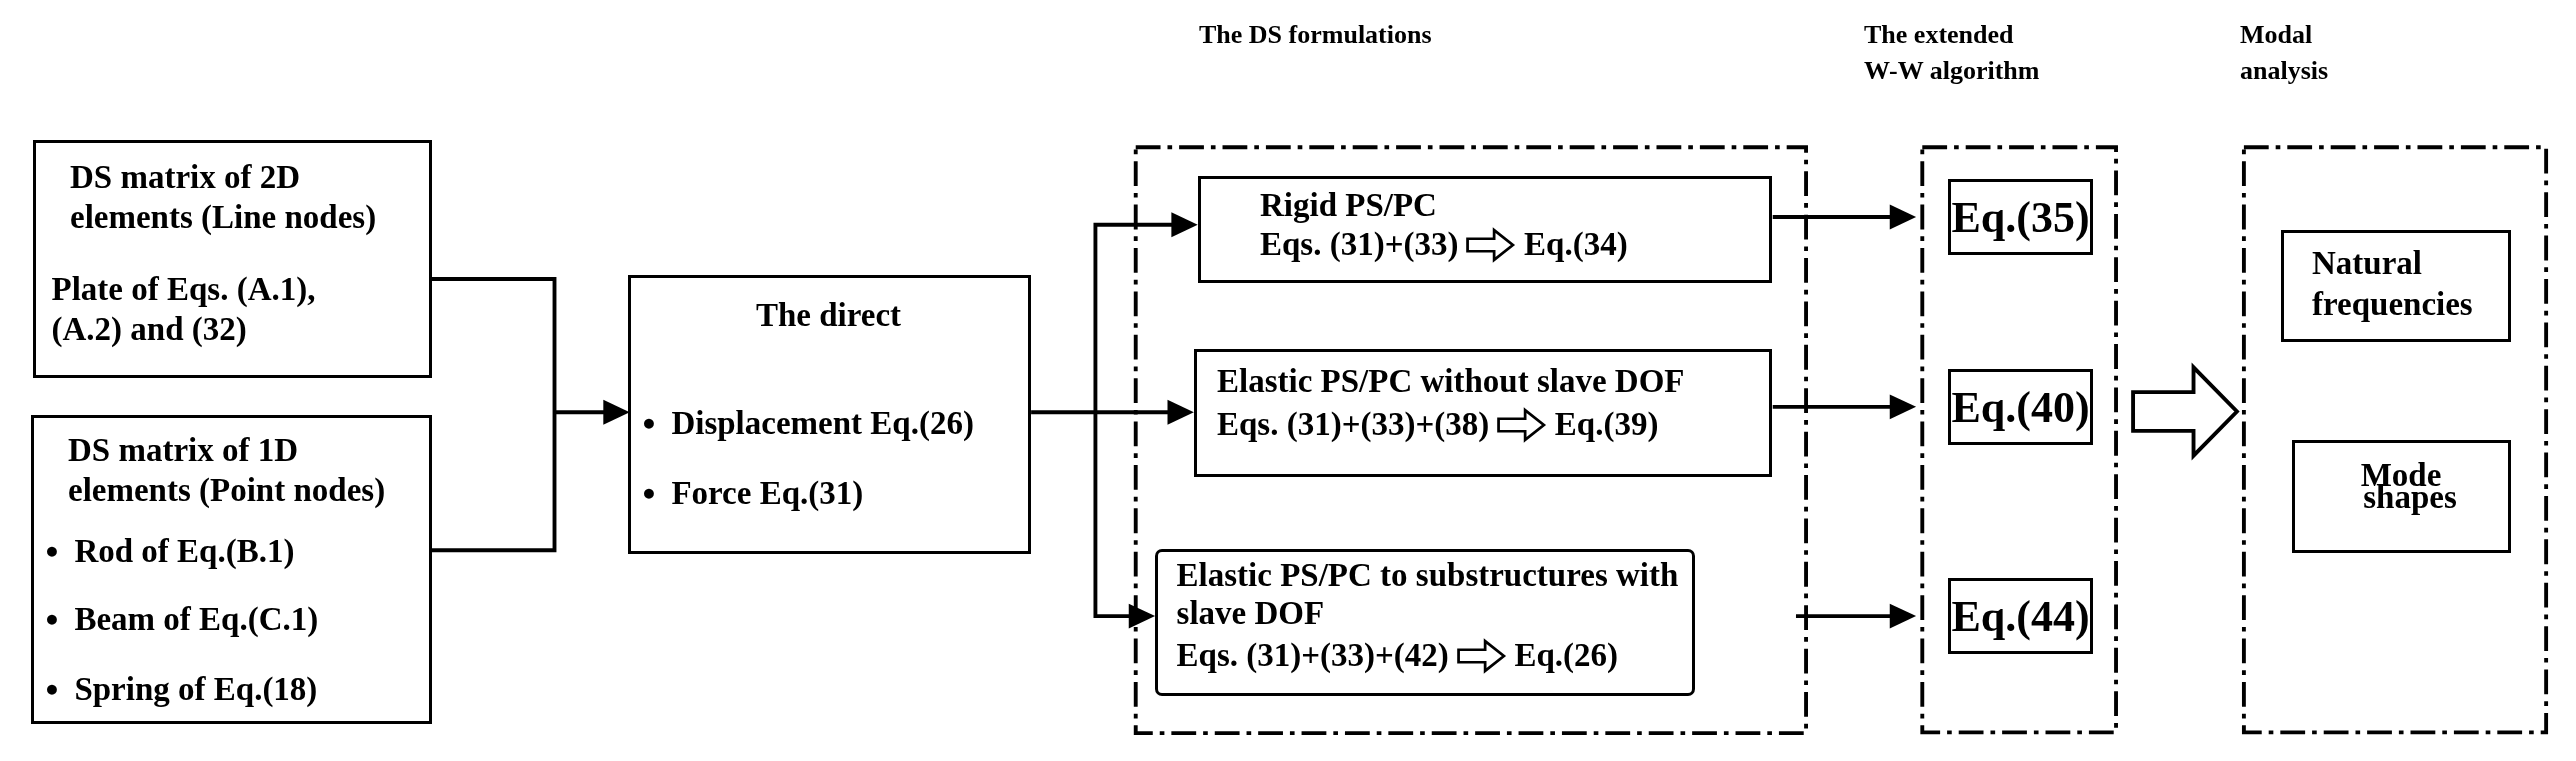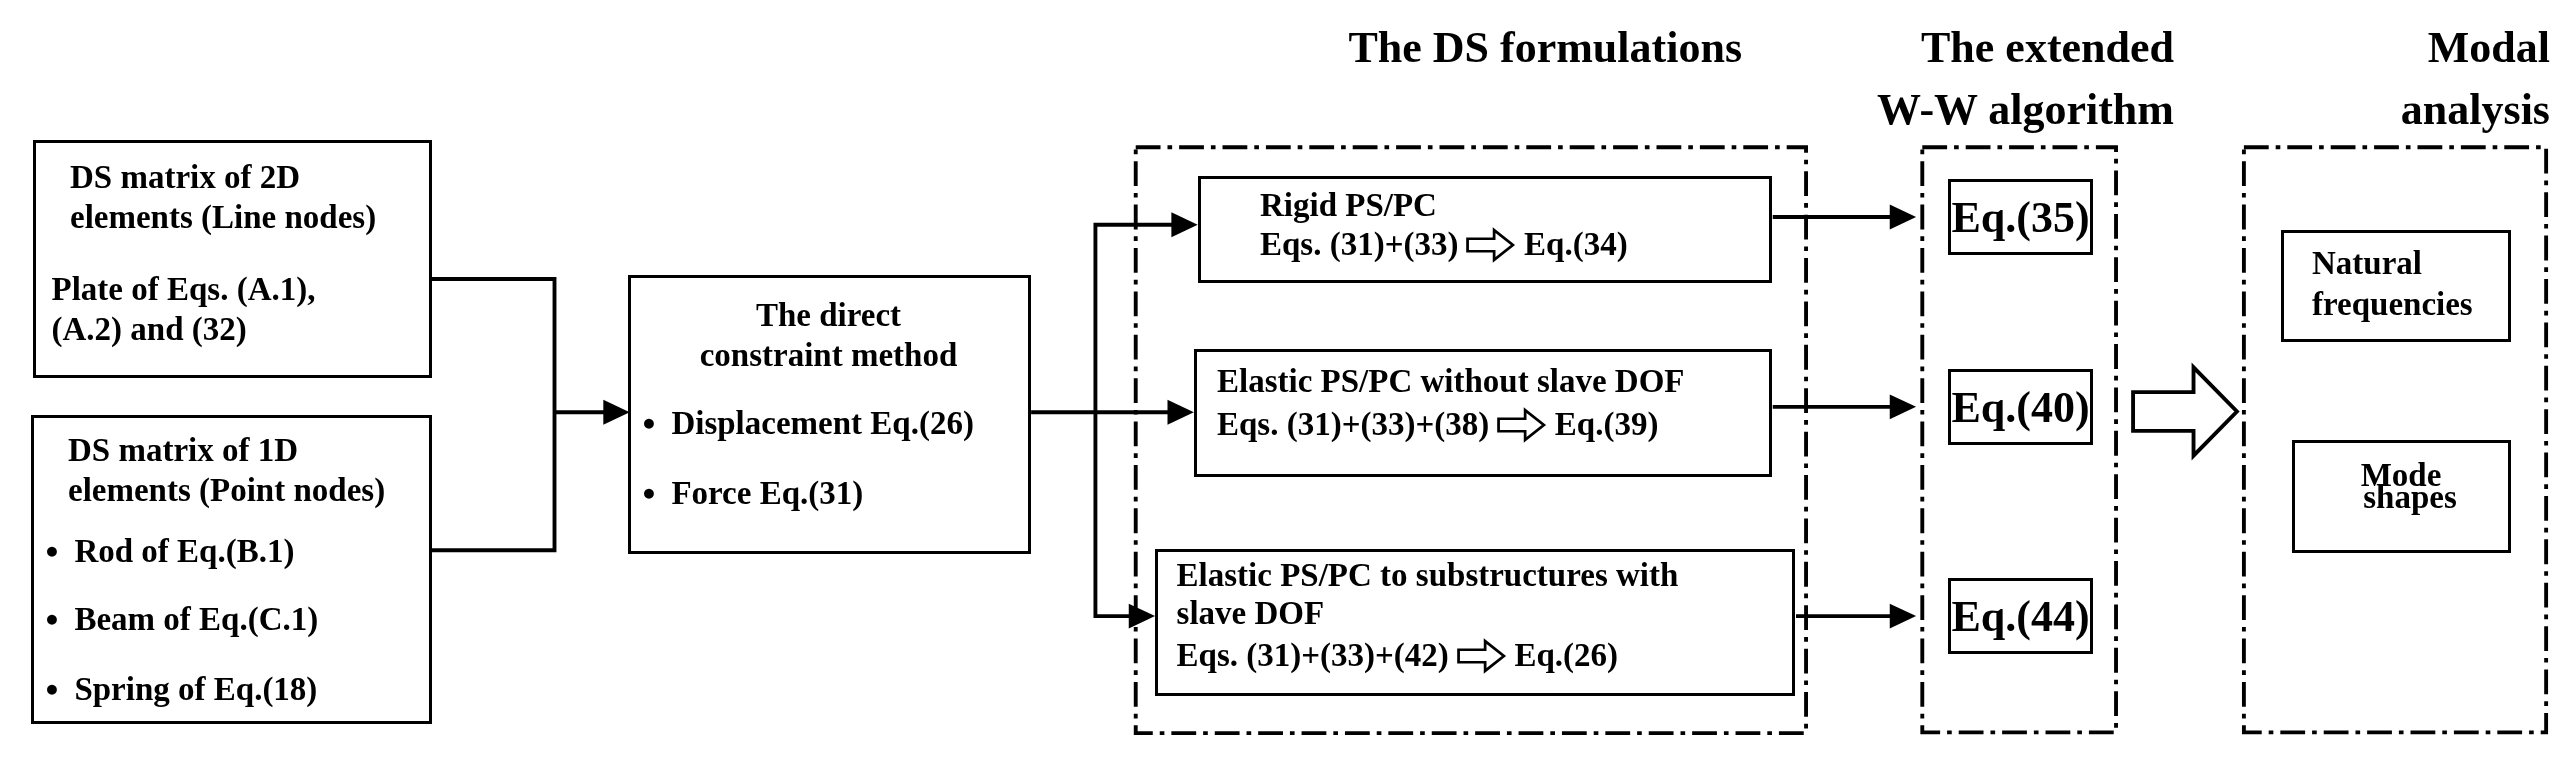--- a/index.html
+++ b/index.html
@@ -4,21 +4,21 @@
 <style>
   html,body{margin:0;padding:0;background:#ffffff;}
   .canvas{
     position:relative;width:2576px;height:761px;background:#ffffff;
     font-family:"Liberation Serif", serif;font-weight:bold;color:#000;
     overflow:hidden;
   }
   .overlay{position:absolute;left:0;top:0;}
   .box{position:absolute;border:3.9px solid #000;box-sizing:border-box;background:#ffffff;}
   .t{position:absolute;white-space:nowrap;font-size:33px;line-height:1.15;}
-  .hdr{position:absolute;text-align:right;font-size:44px;line-height:1.4;white-space:nowrap;}
+  .hdr{position:absolute;text-align:left;font-size:26px;line-height:1.4;white-space:nowrap;}
   .hdr div{white-space:nowrap;}
   .dot{display:inline-block;font-size:23px;margin-right:15.5px;transform:translateY(-3.9px);}
   .eqline{display:flex;align-items:center;gap:7.8px;}
   .impl{flex:0 0 auto;display:block;}
   .centerflex{display:flex;align-items:center;justify-content:center;font-size:44px;}
   .ctr{text-align:center;}
 </style>
 </head>
 <body>
 
@@ -68,21 +68,20 @@
   <div class="box" style="left:31px;top:415px;width:401px;height:309px;">
     <div class="t" style="left:34px;top:14px;">DS matrix of 1D</div>
     <div class="t" style="left:34px;top:54px;">elements (Point nodes)</div>
     <div class="t" style="left:11px;top:115px;"><span class="dot">●</span><span>Rod of Eq.(B.1)</span></div>
     <div class="t" style="left:11px;top:183px;"><span class="dot">●</span><span>Beam of Eq.(C.1)</span></div>
     <div class="t" style="left:11px;top:253px;"><span class="dot">●</span><span>Spring of Eq.(18)</span></div>
   </div>
 
   <div class="box" style="left:628px;top:275px;width:403px;height:279px;">
     <div class="t ctr" style="left:0;top:18.6px;width:395px;">The direct</div>
-    <div class="t ctr" style="left:0;top:59px;width:395px;">constraint method</div>
     <div class="t" style="left:11px;top:127px;"><span class="dot">●</span><span>Displacement Eq.(26)</span></div>
     <div class="t" style="left:11px;top:197px;"><span class="dot">●</span><span>Force Eq.(31)</span></div>
   </div>
 
   <div class="box" style="left:1198px;top:176px;width:574px;height:107px;">
     <div class="t" style="left:59px;top:7.8px;">Rigid PS/PC</div>
     <div class="t eqline" style="left:59px;top:47px;">
       <span>Eqs. (31)+(33)</span>
       <svg class="impl" width="50" height="36" viewBox="0 0 64 46">
           <polygon points="2,15 36,15 36,4 60,23 36,42 36,31 2,31" fill="#fff" stroke="#000" stroke-width="3.5"></polygon>
@@ -95,21 +94,21 @@
     <div class="t" style="left:20px;top:11px;">Elastic PS/PC without slave DOF</div>
     <div class="t eqline" style="left:20px;top:54px;">
       <span>Eqs. (31)+(33)+(38)</span>
       <svg class="impl" width="50" height="36" viewBox="0 0 64 46">
           <polygon points="2,15 36,15 36,4 60,23 36,42 36,31 2,31" fill="#fff" stroke="#000" stroke-width="3.5"></polygon>
         </svg>
       <span>Eq.(39)</span>
     </div>
   </div>
 
-  <div class="box" style="left:1155px;top:549px;width:640px;height:147px;">
+  <div class="box" style="left:1155px;top:549px;width:540px;height:147px;border-radius:7px;">
     <div class="t" style="left:18.6px;top:4.7px;">Elastic PS/PC to substructures with</div>
     <div class="t" style="left:18.6px;top:43px;">slave DOF</div>
     <div class="t eqline" style="left:18.6px;top:85px;">
       <span>Eqs. (31)+(33)+(42)</span>
       <svg class="impl" width="50" height="36" viewBox="0 0 64 46">
           <polygon points="2,15 36,15 36,4 60,23 36,42 36,31 2,31" fill="#fff" stroke="#000" stroke-width="3.5"></polygon>
         </svg>
       <span>Eq.(26)</span>
     </div>
   </div>

